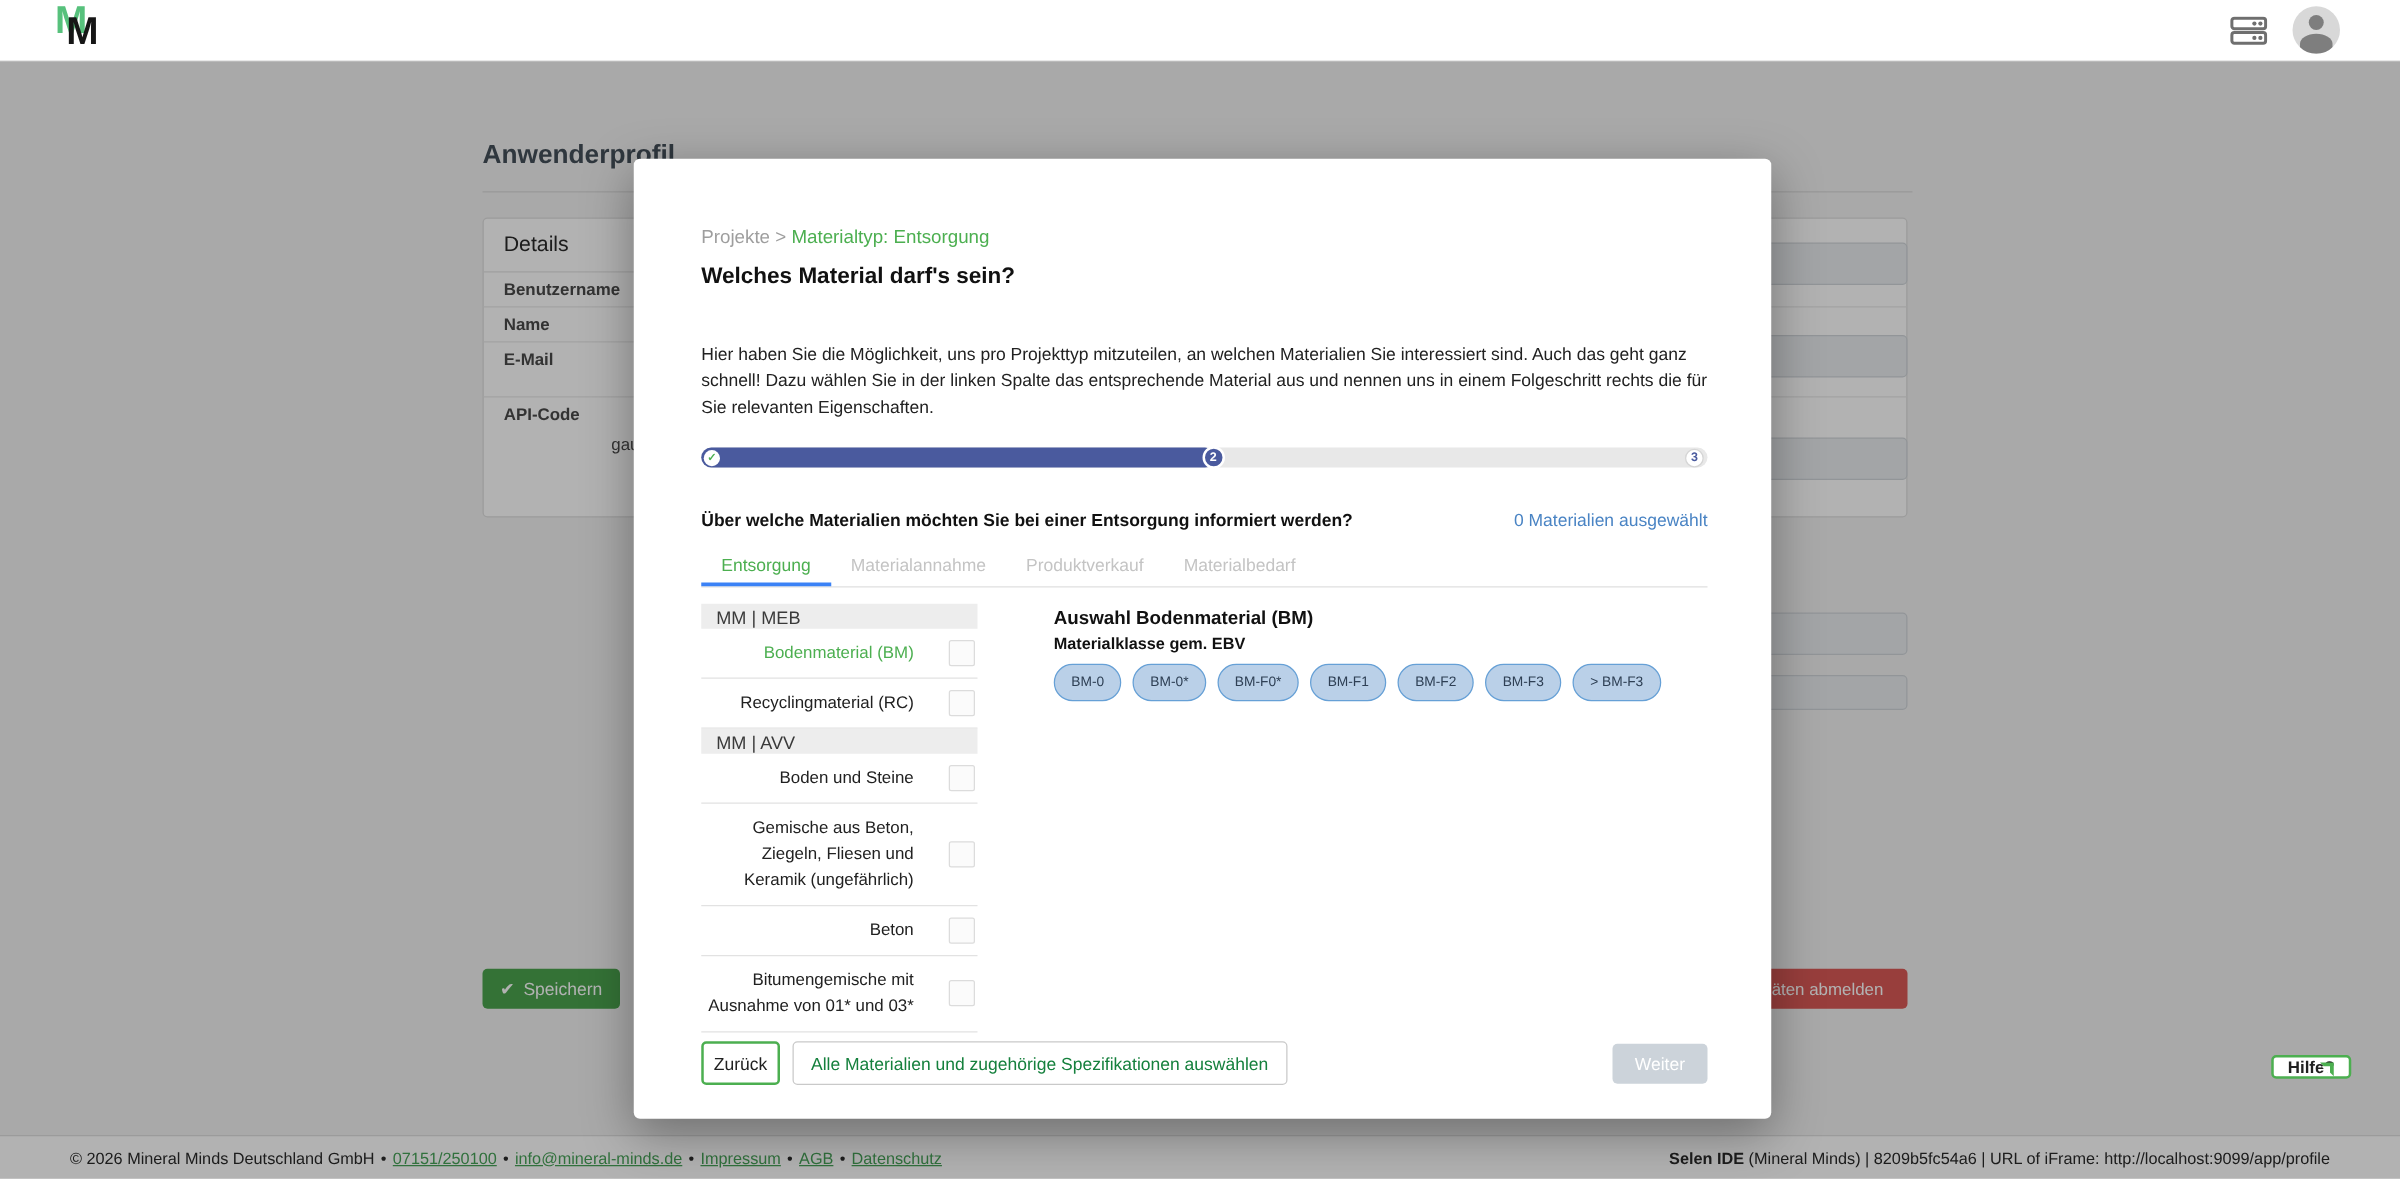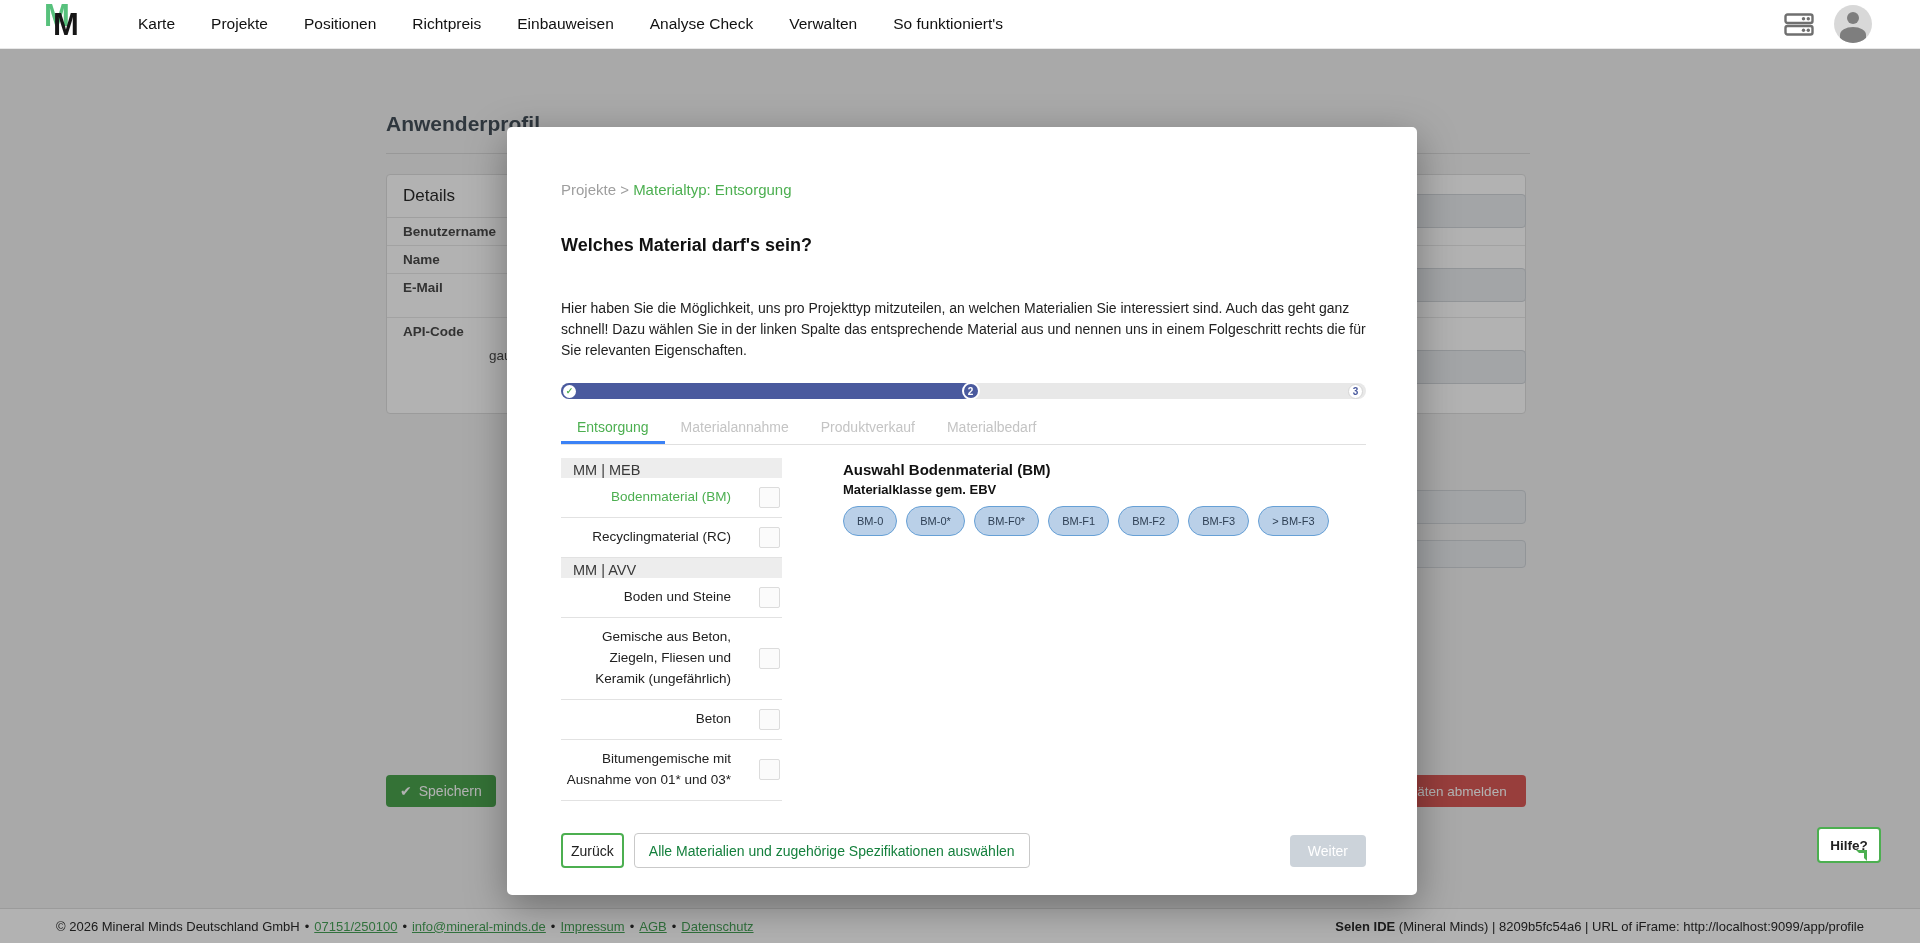--- a/index.html
+++ b/index.html
@@ -38,21 +38,21 @@
   .fsep { margin:0 5px; color:#212121; }
   .footer-right b { font-weight:700; }
 
   
   .overlay { position:absolute; top:49px; left:0; width:1920px; height:894px; background:rgba(20,20,20,0.33); z-index:10; }
 
   
   .modal { position:absolute; top:127px; left:507px; width:910px; height:768px; background:#fff; border-radius:5px; box-shadow:0 12px 40px rgba(0,0,0,0.35); z-index:20; padding:0 51px 0 54px; }
   .breadcrumb { margin-top:54px; font-size:15px; color:#9e9e9e; }
   .breadcrumb .crumb-current { color:#4caf50; }
-  .modal-title { margin-top:37px; font-size:18px; font-weight:700; color:#111; }
+  .modal-title { margin-top:12px; font-size:18px; font-weight:700; color:#111; }
   .modal-desc { margin-top:42px; font-size:14px; line-height:21px; color:#212121; }
 
   .progress-track { position:relative; margin-top:22px; height:16px; background:#e8e8e8; border-radius:8px; }
   .progress-fill { position:absolute; left:0; top:0; height:16px; width:51%; background:#4a5a9e; border-radius:8px; }
   .step-check { position:absolute; left:2px; top:1.5px; width:13px; height:13px; border-radius:50%; background:#fff; display:flex; align-items:center; justify-content:center; font-size:9px; color:#4caf50; font-weight:700; }
   .step-2 { position:absolute; left:calc(51% - 10px); top:-1px; width:18px; height:18px; border-radius:50%; background:#4a5a9e; border:2px solid #fff; color:#fff; font-size:10px; font-weight:700; display:flex; align-items:center; justify-content:center; }
   .step-3 { position:absolute; right:3px; top:0.5px; width:15px; height:15px; border-radius:50%; background:#fff; border:1px solid #d5d5d5; color:#4a5a9e; font-size:10px; font-weight:700; display:flex; align-items:center; justify-content:center; }
 
   .question-row { margin-top:34px; display:flex; justify-content:space-between; align-items:baseline; }
   .question { font-size:14px; font-weight:700; color:#111; }
@@ -76,21 +76,21 @@
   .selection-subtitle { margin-top:4px; font-size:13px; font-weight:700; color:#111; }
   .pill-row { margin-top:9px; display:flex; gap:9px; }
   .pill { height:30px; padding:0 13px; display:flex; align-items:center; border-radius:15px; background:#bad0e8; border:1px solid #66a0d6; color:#2f4055; font-size:11px; cursor:pointer; white-space:nowrap; }
 
   .modal-footer { position:absolute; left:54px; right:51px; bottom:27px; display:flex; align-items:center; }
   .back-btn { height:35px; padding:0 8px; background:#fff; border:2px solid #4caf50; border-radius:4px; color:#212121; }
   .select-all-btn { height:35px; margin-left:10px; padding:0 14px; background:#fff; border:1px solid #c9c9c9; border-radius:4px; color:#15803d; }
   .next-btn { height:32px; margin-left:auto; padding:0 18px; background:#ccd3da; color:#fff; border-radius:4px; cursor:default; }
 
   
-  .help-bubble { position:absolute; right:39px; bottom:80px; width:64px; height:36px; background:#fff; border:2px solid #4caf50; border-radius:4px; display:flex; align-items:center; justify-content:center; font-size:13.5px; font-weight:600; color:#212121; z-index:30; cursor:pointer; }
+  .help-bubble { position:absolute; right:39px; bottom:80px; width:64px; height:19px; background:#fff; border:2px solid #4caf50; border-radius:4px; display:flex; align-items:center; justify-content:center; font-size:13.5px; font-weight:600; color:#212121; z-index:30; cursor:pointer; }
   .help-bubble::after { content:""; position:absolute; bottom:-11px; right:12px; border:11px solid transparent; border-top-color:#4caf50; border-right-width:0; }
   .help-bubble::before { content:""; position:absolute; bottom:-6px; right:15px; border:7px solid transparent; border-top-color:#fff; border-right-width:0; z-index:1; }
 </style>
 </head>
 <body>
 
 <div class="page">
   <div class="page-title">Anwenderprofil</div>
   <div class="page-rule"></div>
 
@@ -124,30 +124,20 @@
   </div>
   <div class="footer-right">
     <b>Selen IDE</b><span> (Mineral Minds) | 8209b5fc54a6 | URL of iFrame: http://localhost:9099/app/profile</span>
   </div>
 </div>
 
 <div class="navbar">
   <div class="logo">
     <span class="m-green">M</span>
     <span class="m-black">M</span>
-  </div>
-  <div class="nav-items">
-    <span class="nav-item">Karte</span>
-    <span class="nav-item">Projekte</span>
-    <span class="nav-item">Positionen</span>
-    <span class="nav-item">Richtpreis</span>
-    <span class="nav-item">Einbauweisen</span>
-    <span class="nav-item">Analyse Check</span>
-    <span class="nav-item">Verwalten</span>
-    <span class="nav-item">So funktioniert's</span>
   </div>
   <div class="nav-right">
     <svg width="30" height="23" viewBox="0 0 30 23">
       <rect x="1.5" y="1.5" width="27" height="8.5" rx="2" fill="none" stroke="#6f6f6f" stroke-width="2.4"></rect>
       <rect x="1.5" y="13" width="27" height="8.5" rx="2" fill="none" stroke="#6f6f6f" stroke-width="2.4"></rect>
       <circle cx="19.5" cy="5.8" r="1.7" fill="#6f6f6f"></circle>
         <circle cx="24.3" cy="5.8" r="1.7" fill="#6f6f6f"></circle>
       <circle cx="19.5" cy="17.3" r="1.7" fill="#6f6f6f"></circle>
         <circle cx="24.3" cy="17.3" r="1.7" fill="#6f6f6f"></circle>
     </svg>
@@ -167,20 +157,24 @@
   <div class="modal-title">Welches Material darf's sein?</div>
   <div class="modal-desc">Hier haben Sie die Möglichkeit, uns pro Projekttyp mitzuteilen, an welchen Materialien Sie interessiert sind. Auch das geht ganz schnell! Dazu wählen Sie in der linken Spalte das entsprechende Material aus und nennen uns in einem Folgeschritt rechts die für Sie relevanten Eigenschaften.</div>
 
   <div class="progress-track">
     <div class="progress-fill"></div>
     <div class="step-check">✓</div>
     <div class="step-2">2</div>
     <div class="step-3">3</div>
   </div>
 
+  <div class="question-row">
+    <span class="question">Über welche Materialien möchten Sie bei einer Entsorgung informiert werden?</span>
+    <span class="selected-count">0 Materialien ausgewählt</span>
+  </div>
 
   <div class="tabs">
     <div class="tab active">Entsorgung</div>
     <div class="tab">Materialannahme</div>
     <div class="tab">Produktverkauf</div>
     <div class="tab">Materialbedarf</div>
   </div>
 
   <div class="content-row">
     <div class="material-list">

